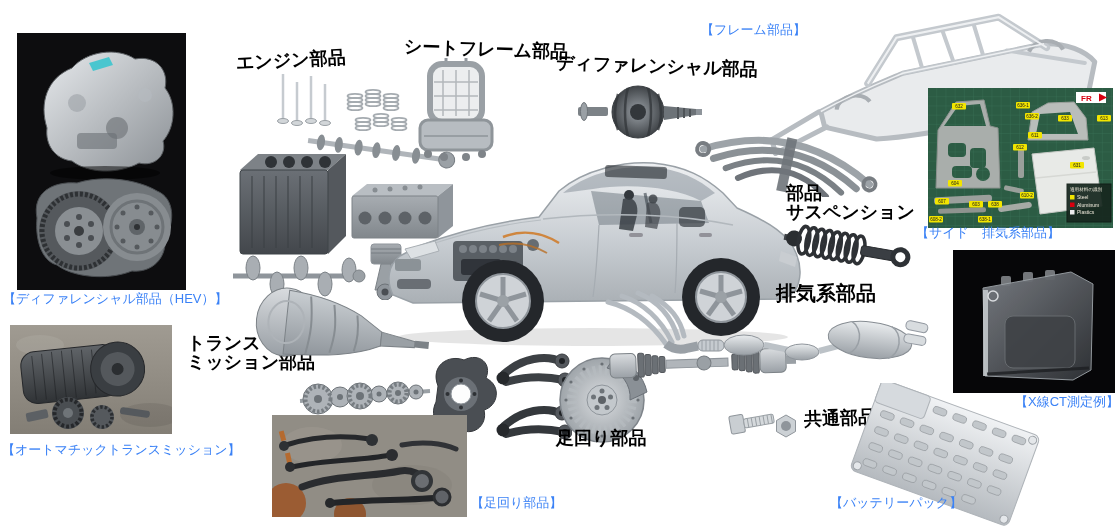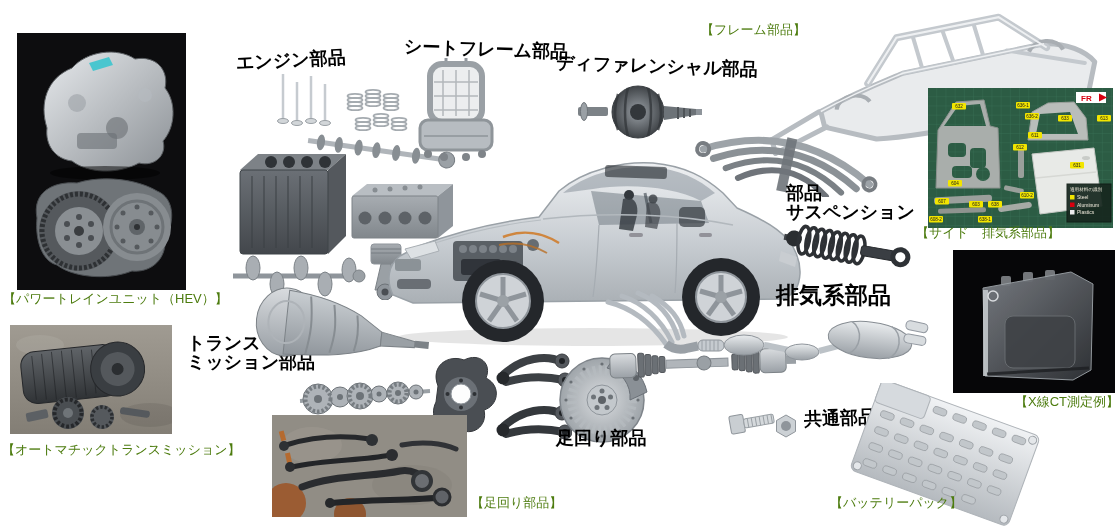--- a/index.html
+++ b/index.html
@@ -1,20 +1,20 @@
 <!DOCTYPE html>
 <html><head>
 <meta charset="utf-8">
 <style>
   html,body{margin:0;padding:0;background:#fff;}
   #canvas{position:relative;width:1120px;height:527px;background:#fff;overflow:hidden;
           font-family:"Liberation Sans",sans-serif;}
   .abs{position:absolute;}
   .cat{position:absolute;font-weight:bold;font-size:18px;line-height:1.08;color:#000;white-space:nowrap;}
-  .cap{position:absolute;font-size:13px;line-height:1.1;color:#4d7c0f;white-space:nowrap;}
+  .cap{position:absolute;font-size:13px;line-height:1.1;color:#3b82f6;white-space:nowrap;}
   svg{display:block;}
 </style>
 </head>
 <body>
 
 <div id="canvas">
 
   <svg class="abs" style="left:17px;top:33px" width="169" height="257" viewBox="0 0 169 257">
     <defs>
       <linearGradient id="pt" x1="0" y1="0" x2="1" y2="1">
@@ -51,21 +51,21 @@
       <circle cx="140" cy="194" r="2.5" fill="#55595d"></circle>
         <circle cx="134" cy="208" r="2.5" fill="#55595d"></circle>
       <circle cx="120" cy="214" r="2.5" fill="#55595d"></circle>
         <circle cx="106" cy="208" r="2.5" fill="#55595d"></circle>
       <circle cx="100" cy="194" r="2.5" fill="#55595d"></circle>
         <circle cx="106" cy="180" r="2.5" fill="#55595d"></circle>
       <circle cx="120" cy="194" r="8" fill="#5f6468"></circle>
         <circle cx="120" cy="194" r="3" fill="#2e3134"></circle>
     </g>
   </svg>
-  <div class="cap" style="left:3px;top:292px">【パワートレインユニット（HEV）】</div>
+  <div class="cap" style="left:3px;top:292px">【ディファレンシャル部品（HEV）】</div>
 
   <svg class="abs" style="left:10px;top:325px" width="162" height="109" viewBox="0 0 162 109">
     <defs>
       <linearGradient id="cg" x1="0" y1="0" x2="0" y2="1">
         <stop offset="0" stop-color="#a09b92"></stop>
           <stop offset="1" stop-color="#837e75"></stop>
       </linearGradient>
       <linearGradient id="atg" x1="0" y1="0" x2="0" y2="1">
         <stop offset="0" stop-color="#606468"></stop>
           <stop offset="1" stop-color="#2f3235"></stop>
@@ -604,21 +604,21 @@
         <rect x="124" y="17" width="6" height="16" rx="2"></rect>
           <rect x="131" y="16" width="6" height="18" rx="2"></rect>
         <rect x="138" y="14.5" width="6" height="21" rx="2"></rect>
           <rect x="145" y="13" width="6" height="24" rx="2"></rect>
       </g>
       <rect x="152" y="13" width="26" height="24" rx="5" fill="url(#met2)" stroke="#7c8287"></rect>
       <rect x="178" y="21" width="10" height="8" fill="#9aa0a5"></rect>
     </g>
   </svg>
 
-  <div class="cat" style="left:776px;top:283px;font-size:23px">排気系部品</div>
+  <div class="cat" style="left:776px;top:283px;font-size:20px">排気系部品</div>
   <svg class="abs" style="left:598px;top:288px" width="345" height="95" viewBox="0 0 345 95">
     <defs>
       <linearGradient id="met" x1="0" y1="0" x2="0" y2="1">
         <stop offset="0" stop-color="#e9ecee"></stop>
           <stop offset="1" stop-color="#9aa0a6"></stop>
       </linearGradient>
     </defs>
     <g stroke="#b4bac0" stroke-width="5" fill="none" stroke-linecap="round">
       <path d="M10,14 C34,20 54,36 68,56"></path>
         <path d="M24,8 C48,16 64,34 74,54"></path>

